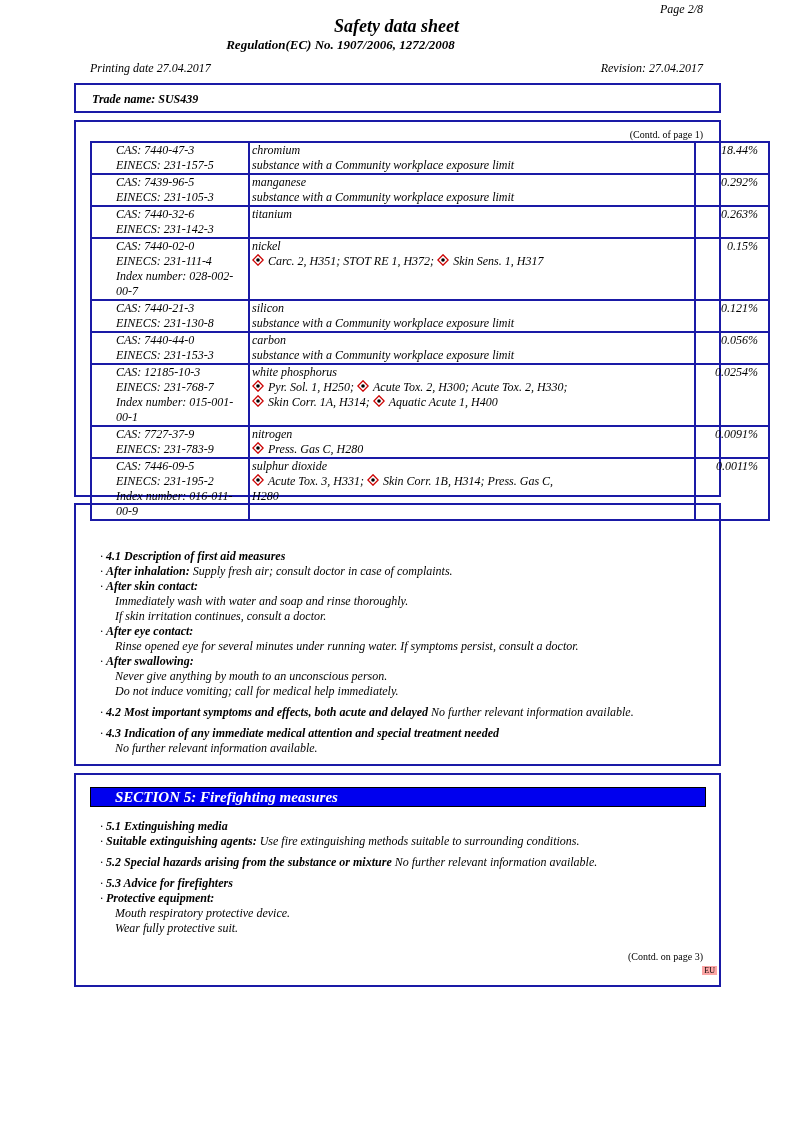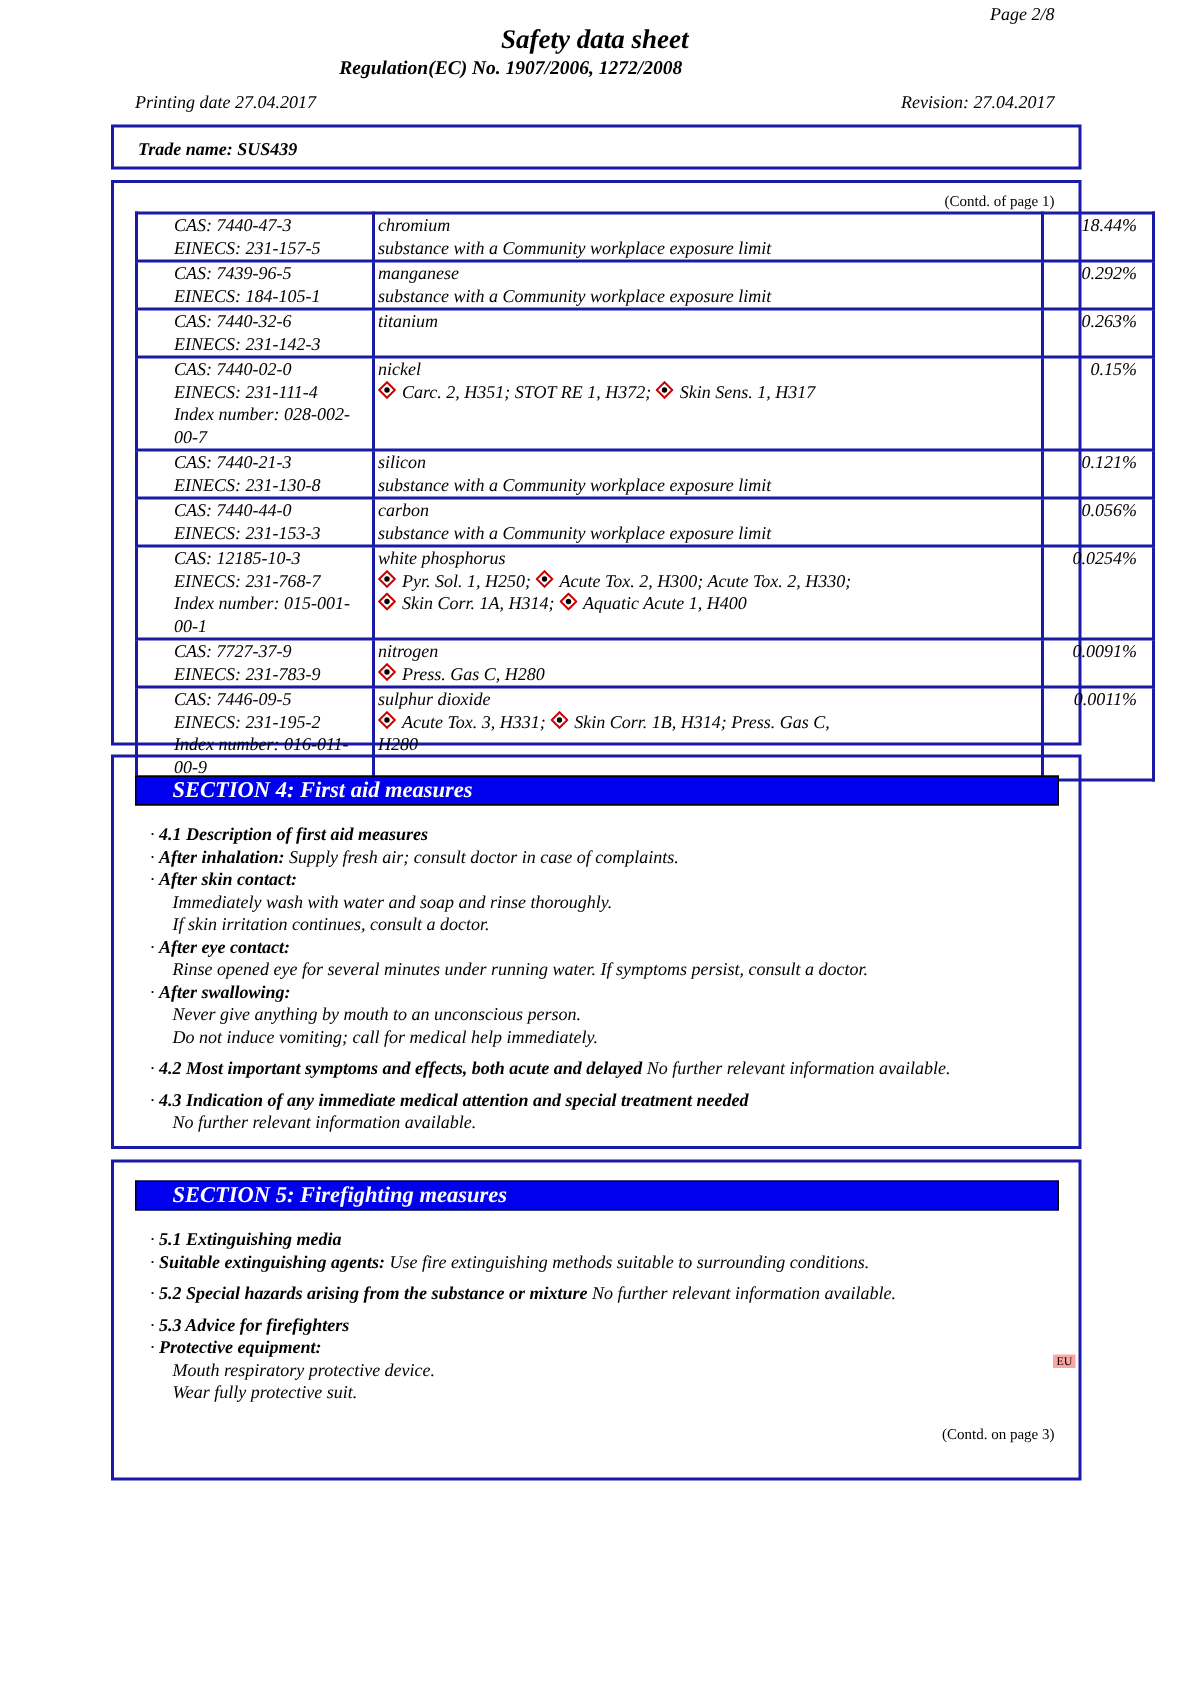--- a/index.html
+++ b/index.html
@@ -22,21 +22,21 @@
   td.c3 { width: 60px; text-align: right; padding-right: 10px !important; }
   .haz-icon { display: inline-block; width: 12px; height: 12px; vertical-align: -1px; margin-right: 4px; }
   .sec-box { left: 74px; width: 647px; }
   .sec4 { top: 503px; height: 263px; }
   .sec5 { top: 773px; height: 214px; }
   .sec-head { position: absolute; left: 14px; top: 12px; width: 616px; height: 20px; background: #0000ee; border: 1px solid #000; box-sizing: border-box; color: #fff; font-weight: bold; font-style: italic; font-size: 15px; line-height: 19px; padding-left: 24px; }
   .lines { position: absolute; left: 24px; font-size: 12px; font-style: italic; line-height: 15px; }
   .lines div { white-space: nowrap; }
   .lines .gap { margin-top: 6px; }
   .ind { padding-left: 15px; }
-  .eu { right: 76px; top: 903px; font-size: 8px; background: #fca5a5; padding: 0 2px; }
+  .eu { right: 76px; top: 966px; font-size: 8px; background: #fca5a5; padding: 0 2px; }
   .contd-next { right: 90px; top: 951px; font-size: 10px; }
 </style>
 </head>
 <body>
 
 <div class="abs page-no">Page 2/8</div>
 <div class="abs doc-title">Safety data sheet</div>
 <div class="abs doc-reg">Regulation(EC) No. 1907/2006, 1272/2008</div>
 <div class="abs print-date">Printing date 27.04.2017</div>
 <div class="abs revision">Revision: 27.04.2017</div>
@@ -56,21 +56,21 @@
           </td>
           <td>
             <div>chromium</div>
             <div>substance with a Community workplace exposure limit</div>
           </td>
           <td class="c3">18.44%</td>
         </tr>
         <tr>
           <td class="c1">
             <div>CAS: 7439-96-5</div>
-            <div>EINECS: 184-105-1</div>
+            <div>EINECS: 231-105-3</div>
           </td>
           <td>
             <div>manganese</div>
             <div>substance with a Community workplace exposure limit</div>
           </td>
           <td class="c3">0.292%</td>
         </tr>
         <tr>
           <td class="c1">
             <div>CAS: 7440-32-6</div>
@@ -177,21 +177,20 @@
               </svg>Skin Corr. 1B, H314; Press. Gas C,</div>
             <div>H280</div>
           </td>
           <td class="c3">0.0011%</td>
         </tr>
       </tbody>
   </table>
 </div>
 
 <div class="abs box sec-box sec4">
-  <div class="sec-head">SECTION 4: First aid measures</div>
   <div class="lines" style="top:44px;">
     <div>· <span class="b">4.1 Description of first aid measures</span></div>
     <div>· <span class="b">After inhalation:</span><span> Supply fresh air; consult doctor in case of complaints.</span></div>
     <div>· <span class="b">After skin contact:</span></div>
     <div class="ind">Immediately wash with water and soap and rinse thoroughly.</div>
     <div class="ind">If skin irritation continues, consult a doctor.</div>
     <div>· <span class="b">After eye contact:</span></div>
     <div class="ind">Rinse opened eye for several minutes under running water. If symptoms persist, consult a doctor.</div>
     <div>· <span class="b">After swallowing:</span></div>
     <div class="ind">Never give anything by mouth to an unconscious person.</div>

